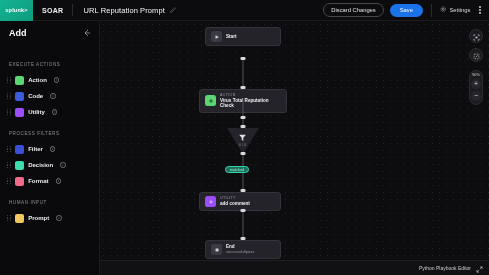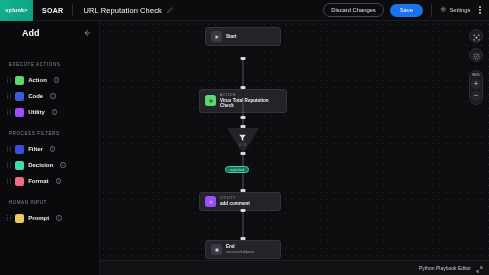--- a/index.html
+++ b/index.html
@@ -60,21 +60,21 @@
 
   
   .sidebar {
     width: 100px; flex: 0 0 100px;
     background: #0a0a0c;
     border-right: 1px solid #1a1a1e;
     padding: 7px 0 0 0;
     position: relative; z-index: 10;
   }
   .sb-head {
-    display: flex; align-items: center; padding: 0 8px 0 22px; margin-bottom: 24px;
+    display: flex; align-items: center; padding: 0 8px 0 9px; margin-bottom: 24px;
   }
   .sb-title { font-size: 9px; font-weight: bold; color: #fafafa; }
   .back-arrow { margin-left: auto; opacity: .8; display: flex; }
   .sb-group-label {
     font-size: 4.6px; letter-spacing: .55px; color: #8c8c96;
     padding: 0 9px; margin-bottom: 5px; text-transform: uppercase;
   }
   .sb-item {
     display: flex; align-items: center; gap: 4px;
     padding: 2.5px 9px 2.5px 7px; height: 16px;
@@ -181,21 +181,21 @@
 <body>
 
 <div id="app">
 
   <div class="header">
     <div class="logo">
       <span>splunk&gt;</span>
     </div>
     <div class="app-name">SOAR</div>
     <div class="divider-v"></div>
-    <div class="doc-title">URL Reputation Check</div>
+    <div class="doc-title">URL Reputation Prompt</div>
     <span class="pencil-icon">
       <svg width="6" height="6" viewBox="0 0 16 16">
           <path d="M12 1.5l2.5 2.5L5 13.5 1.5 14.5 2.5 11z" fill="none" stroke="#b9b9c0" stroke-width="1.4"></path>
         </svg>
     </span>
 
     <div class="header-right">
       <div class="btn-ghost">Discard Changes</div>
       <div class="btn-primary">Save</div>
       <div class="sep-v"></div>

